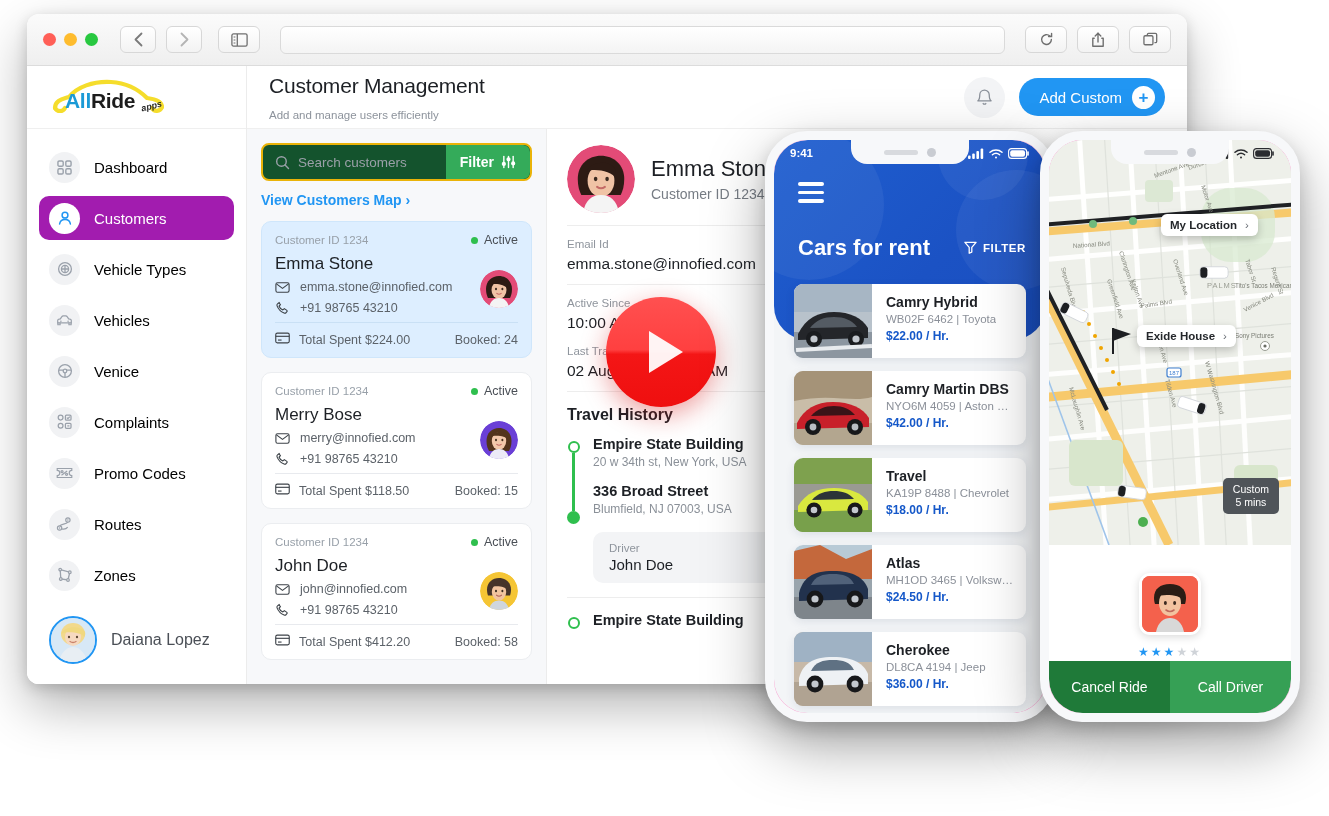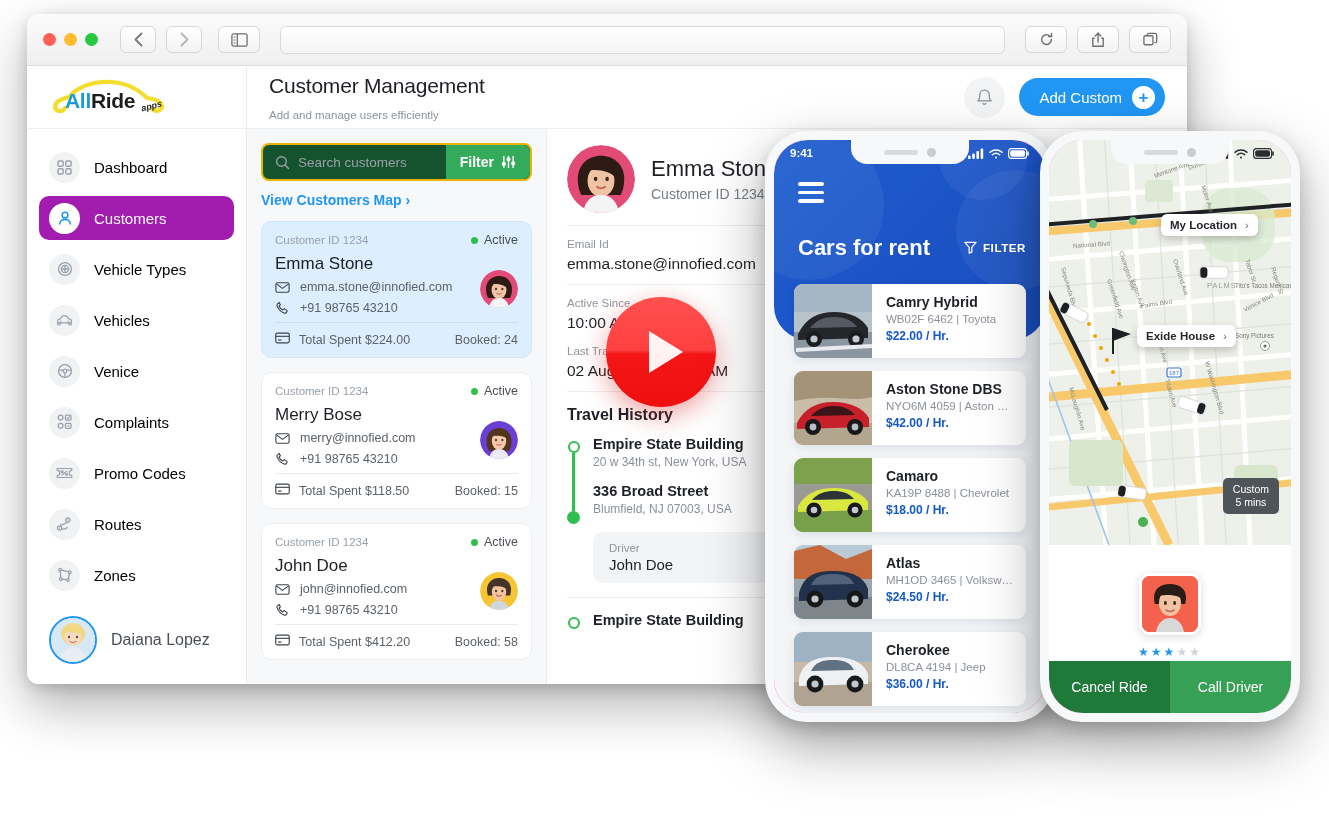--- a/index.html
+++ b/index.html
@@ -804,42 +804,42 @@
               <rect y="52" width="78" height="22" fill="#b3a68f"></rect>
               <path d="M3 52 C10 38 22 31 39 31 C56 31 69 37 75 47 L75 56 L3 58z" fill="#c8202a"></path>
               <path d="M17 45 C23 38 31 35 40 35 C49 35 56 38 61 44z" fill="#3a1418"></path>
               <circle cx="19" cy="56" r="8" fill="#17181a"></circle>
                 <circle cx="19" cy="56" r="3.4" fill="#b9bec4"></circle>
               <circle cx="61" cy="56" r="8" fill="#17181a"></circle>
                 <circle cx="61" cy="56" r="3.4" fill="#b9bec4"></circle>
             </svg>
           </div>
           <div class="carinfo">
-            <div class="carname">Aston Stone DBS</div>
+            <div class="carname">Camry Martin DBS</div>
             <div class="carplate">NYO6M 4059 | Aston M...</div>
             <div class="carprice">$42.00 / Hr.</div>
           </div>
         </div>
 
         <div class="carcard">
           <div class="carimg">
             <svg width="78" height="74" viewBox="0 0 78 74" preserveAspectRatio="none">
               <rect width="78" height="74" fill="#7ea14e"></rect>
                 <rect y="26" width="78" height="26" fill="#9a9a93"></rect>
               <rect y="52" width="78" height="22" fill="#78a04b"></rect>
               <path d="M4 48 C12 35 24 30 40 30 C56 30 68 35 74 44 L74 52 L4 54z" fill="#d9e83f"></path>
               <path d="M18 42 C24 35 31 33 40 33 C48 33 55 35 60 41z" fill="#2c3438"></path>
               <circle cx="20" cy="52" r="7.6" fill="#17181a"></circle>
                 <circle cx="20" cy="52" r="3.3" fill="#c3c8ce"></circle>
               <circle cx="61" cy="52" r="7.6" fill="#17181a"></circle>
                 <circle cx="61" cy="52" r="3.3" fill="#c3c8ce"></circle>
             </svg>
           </div>
           <div class="carinfo">
-            <div class="carname">Camaro</div>
+            <div class="carname">Travel</div>
             <div class="carplate">KA19P 8488 | Chevrolet</div>
             <div class="carprice">$18.00 / Hr.</div>
           </div>
         </div>
 
         <div class="carcard">
           <div class="carimg">
             <svg width="78" height="74" viewBox="0 0 78 74" preserveAspectRatio="none">
               <rect width="78" height="74" fill="#b8cad6"></rect>
                 <path d="M0 6 L26 0 L52 14 L78 4 V34 H0z" fill="#c4683c"></path>

